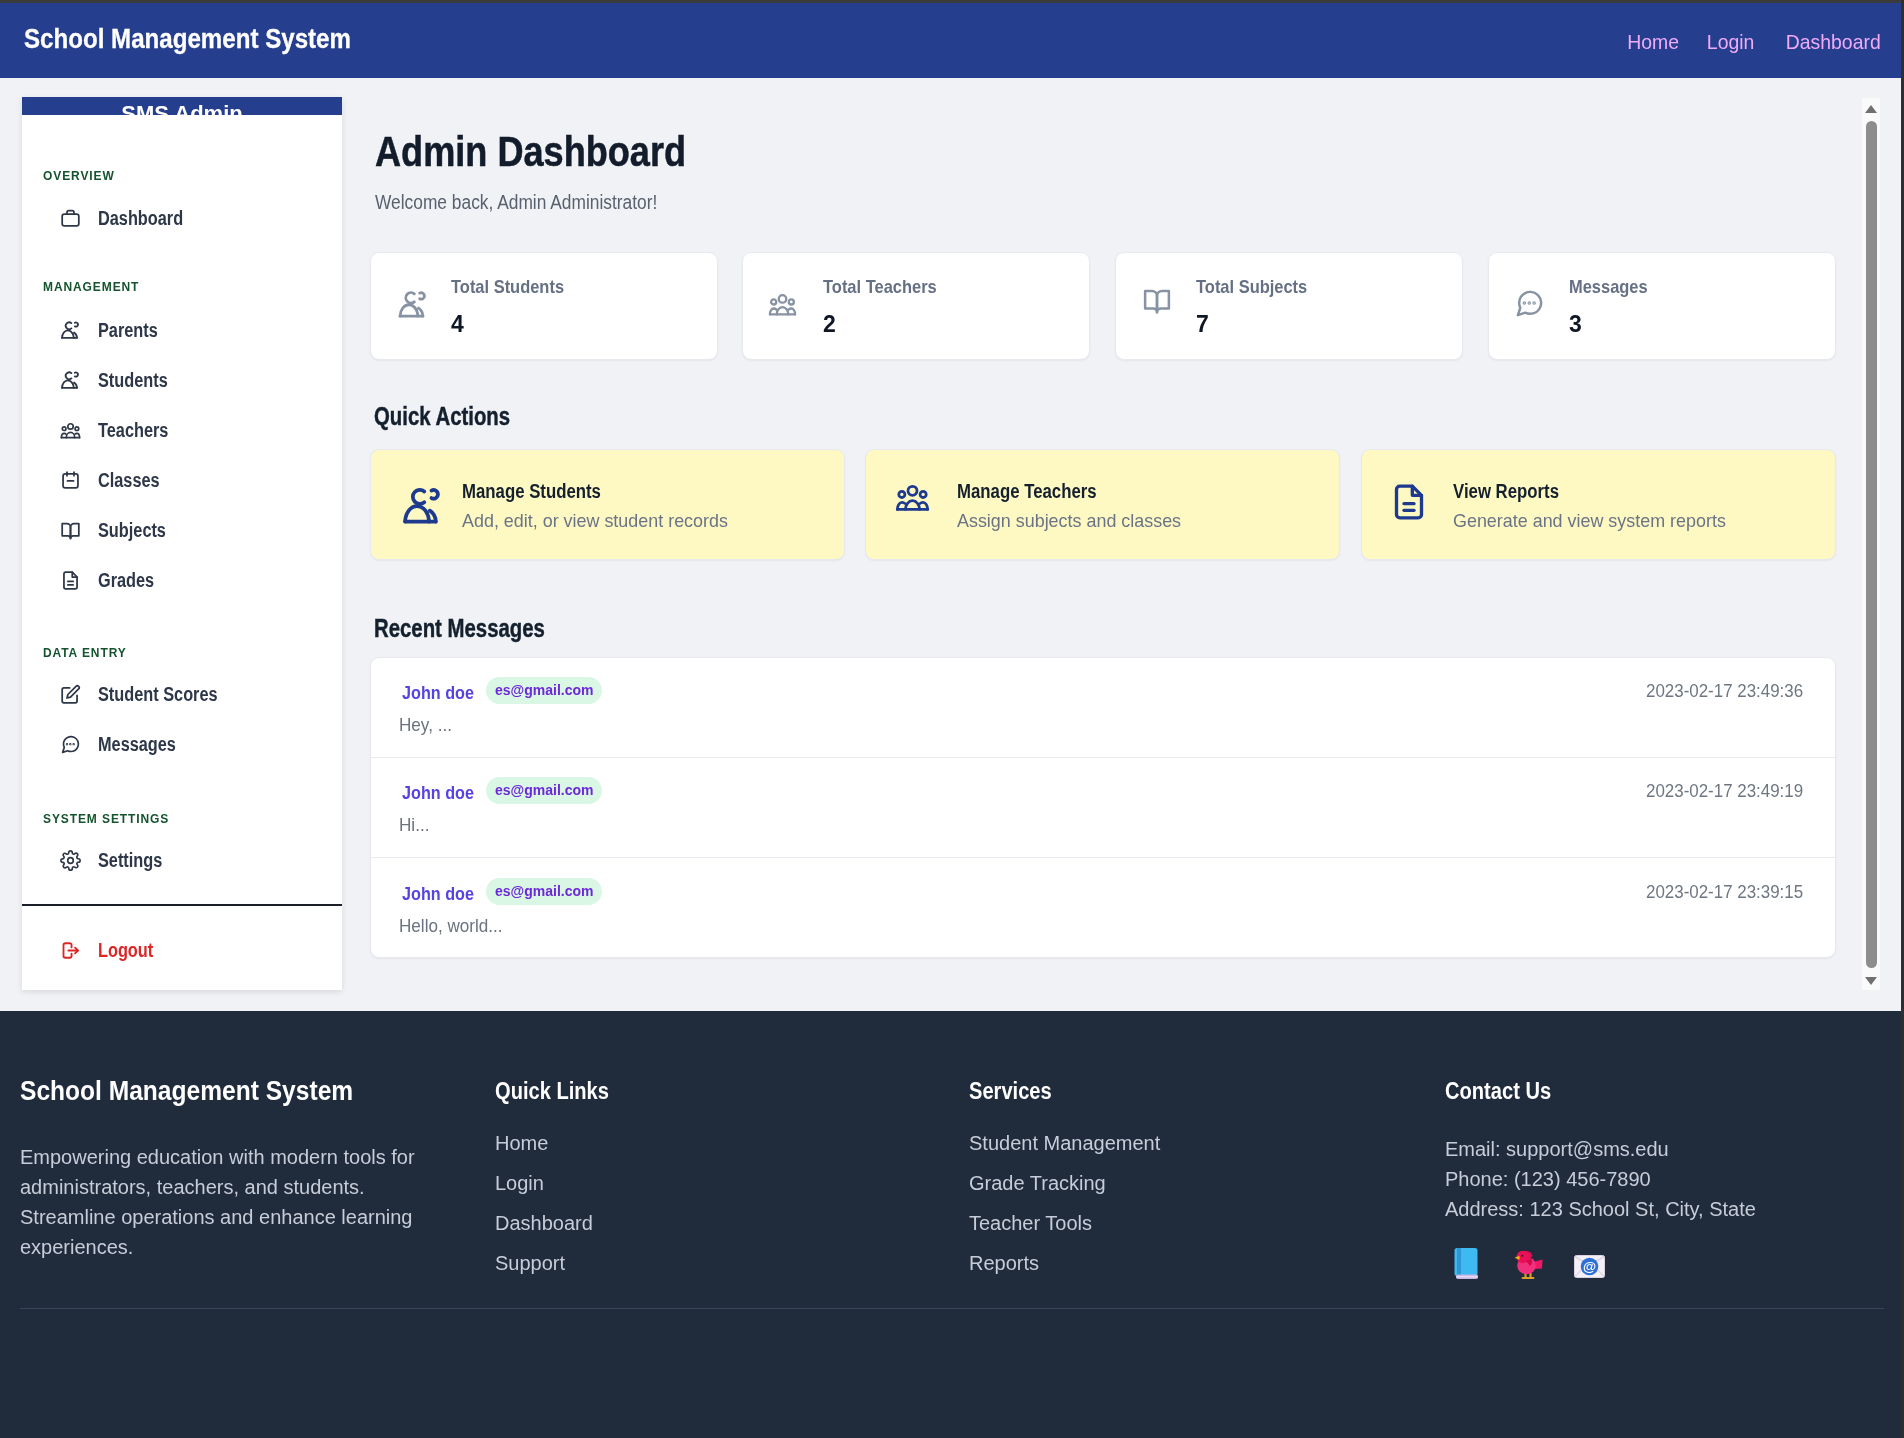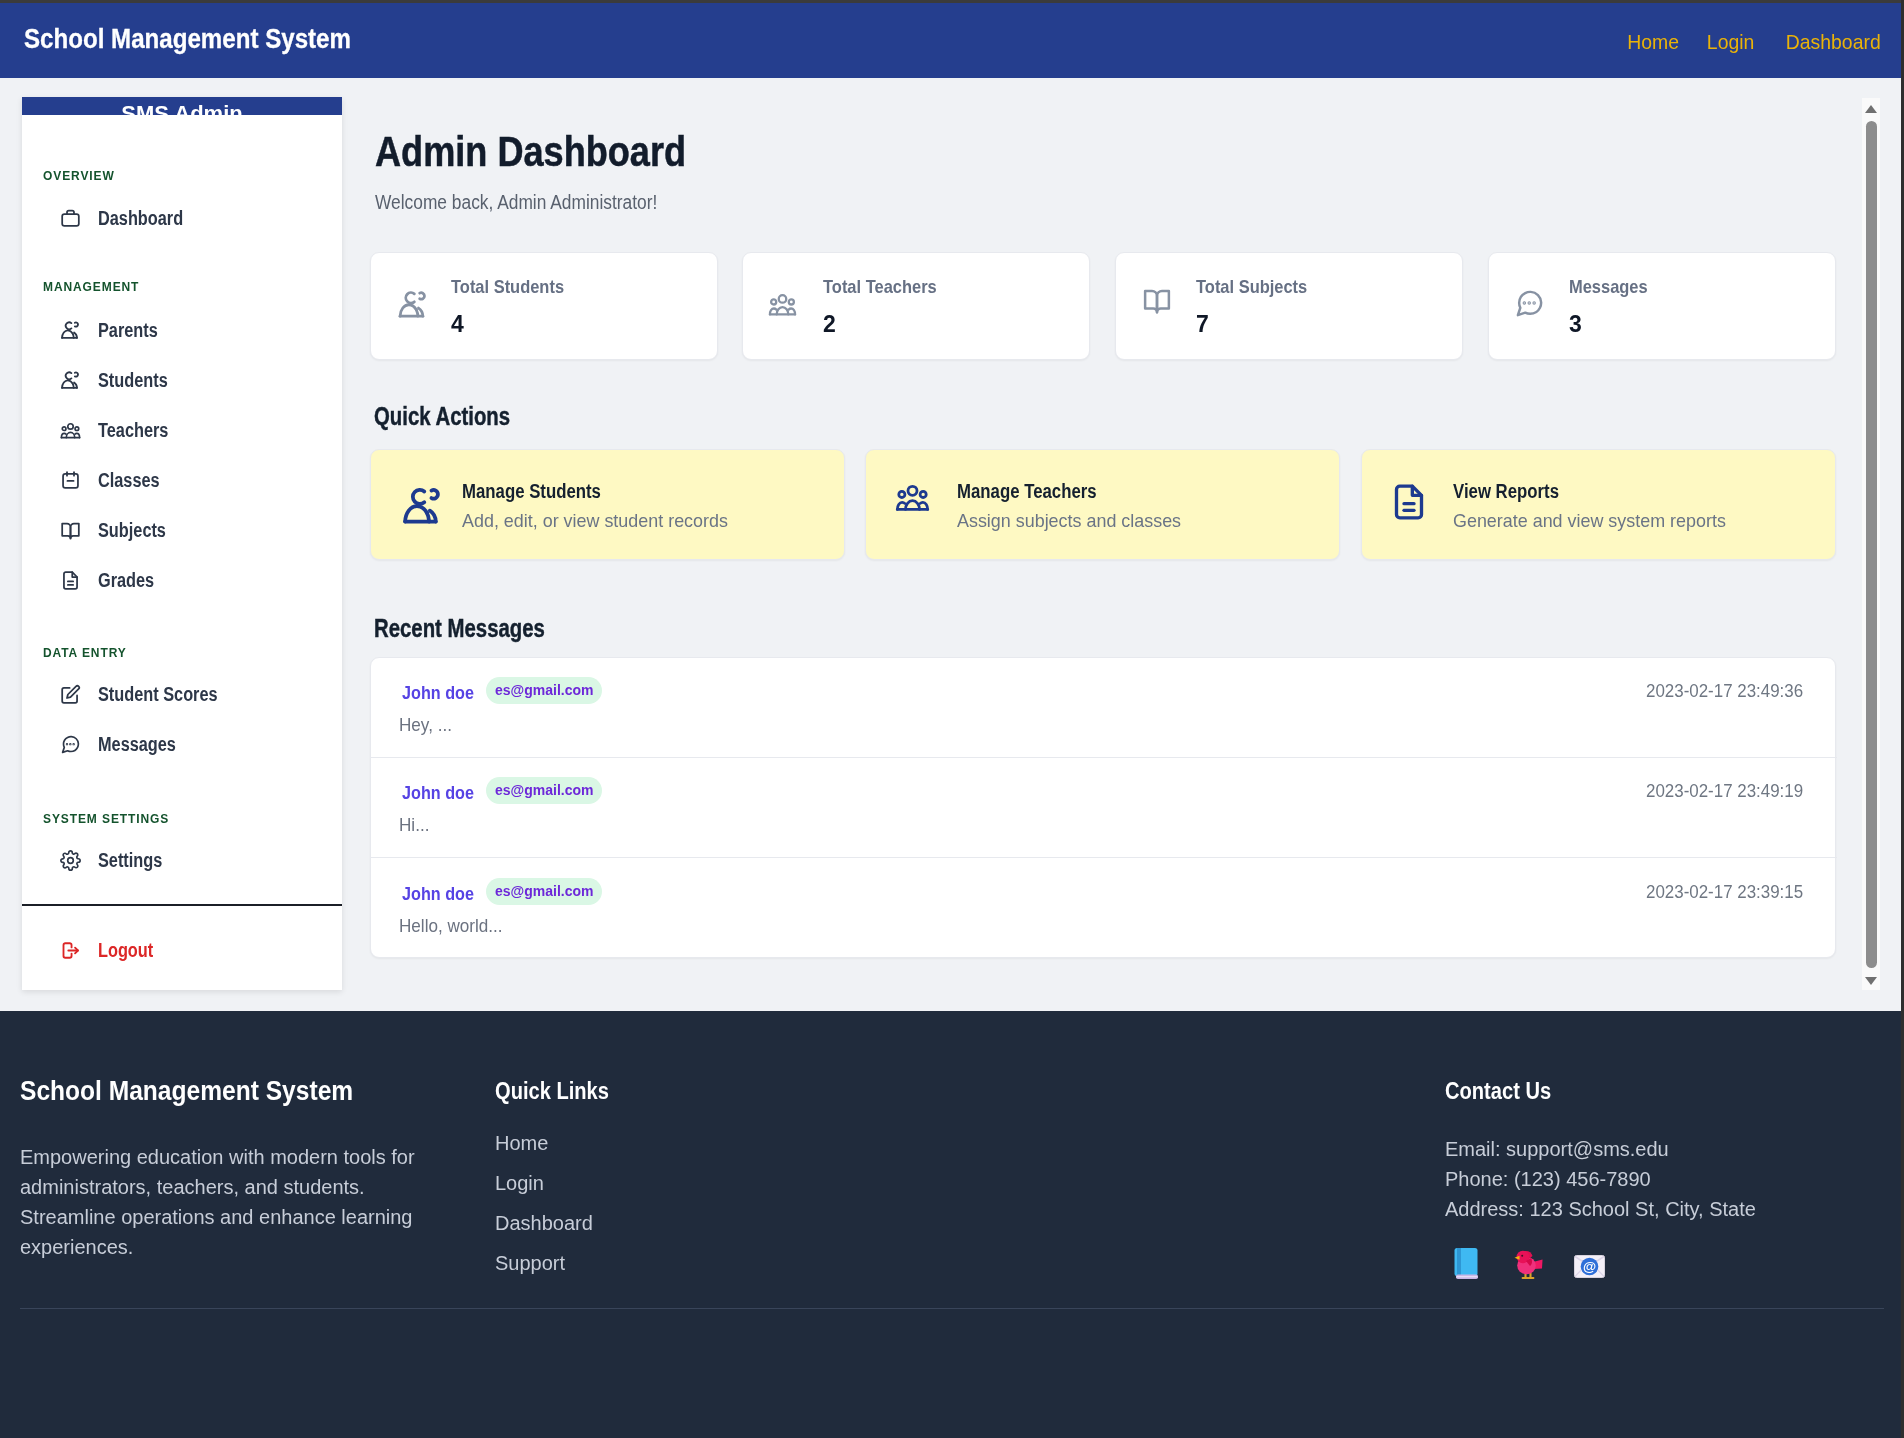--- a/index.html
+++ b/index.html
@@ -3,21 +3,21 @@
 <meta charset="utf-8">
 <title>School Management System</title>
 <style>
 * { margin:0; padding:0; box-sizing:border-box; }
 html,body { width:1904px; height:1438px; overflow:hidden; }
 body { font-family:"Liberation Sans", sans-serif; background:#f0f2f5; position:relative; }
 .topstrip { position:absolute; left:0; top:0; width:1904px; height:3px; background:#3b3b3b; }
 .rightstrip { position:absolute; right:0; top:0; width:3px; height:1438px; background:#2e2e2e; z-index:60; }
 .navbar { position:absolute; left:0; top:3px; width:1904px; height:75px; background:#253e8e; z-index:5; }
 .brand { position:absolute; left:24px; top:21px; font-size:27px; font-weight:bold; color:#ffffff; transform:scaleX(0.893); transform-origin:0 50%; -webkit-text-stroke:0.3px #ffffff; }
-.navlinks { position:absolute; right:23px; top:27px; font-size:21px; color:#eab308; }
+.navlinks { position:absolute; right:23px; top:27px; font-size:21px; color:#f0abfc; }
 .navlinks span { margin-left:24px; display:inline-block; transform:scaleX(0.925); transform-origin:100% 50%; }
 
 .sidebar { position:absolute; left:22px; top:97px; width:320px; height:893px; background:#ffffff; box-shadow:0 2px 6px rgba(0,0,0,0.10); z-index:4; }
 .sbhead { position:absolute; left:0; top:0; width:320px; height:18px; background:#253e8e; color:#fff; font-size:22px; font-weight:bold; text-align:center; line-height:33px; }
 .sblabel { position:absolute; left:21px; font-size:12px; font-weight:bold; letter-spacing:0.9px; color:#14532d; }
 .sbitem { position:absolute; left:38px; height:26px; display:flex; align-items:center; color:#2d3748; font-size:20px; font-weight:bold; }
 .sbitem svg { width:21px; height:21px; margin-right:17px; flex:none; }
 .sbitem .txt { color:#2d3748; transform:scaleX(0.815); transform-origin:0 50%; white-space:nowrap; }
 .sbdivider { position:absolute; left:0px; top:807px; width:320px; height:2px; background:#1b1f27; }
 .logout { position:absolute; left:38px; top:840px; height:26px; display:flex; align-items:center; color:#dc2626; font-size:20px; font-weight:bold; }
@@ -283,20 +283,27 @@
   <div class="fcol" style="left:20px; top:65px; width:440px;">
     <div class="ftitle">School Management System</div>
     <div class="fpara" style="margin-top:35px;">Empowering education with modern tools for administrators, teachers, and students. Streamline operations and enhance learning experiences.</div>
   </div>
   <div class="fcol" style="left:495px; top:67px;">
     <div class="fhead">Quick Links</div>
     <div class="flink" style="margin-top:27px;">Home</div>
     <div class="flink" style="margin-top:17px;">Login</div>
     <div class="flink" style="margin-top:17px;">Dashboard</div>
     <div class="flink" style="margin-top:17px;">Support</div>
+  </div>
+  <div class="fcol" style="left:969px; top:67px;">
+    <div class="fhead">Services</div>
+    <div class="flink" style="margin-top:27px;">Student Management</div>
+    <div class="flink" style="margin-top:17px;">Grade Tracking</div>
+    <div class="flink" style="margin-top:17px;">Teacher Tools</div>
+    <div class="flink" style="margin-top:17px;">Reports</div>
   </div>
   <div class="fcol" style="left:1445px; top:67px;">
     <div class="fhead">Contact Us</div>
     <div class="fpara" style="margin-top:29px;">Email: support@sms.edu<br>Phone: (123) 456-7890<br>Address: 123 School St, City, State</div>
     <div class="femoji" style="position:relative; margin-top:23px; margin-left:9px; align-items:flex-end;">
       <svg class="e1" width="24" height="33" viewBox="0 0 24 33">
           <rect x="0.5" y="1" width="23" height="28" rx="2.5" fill="#3fb9f2"></rect>
           <path d="M3 1h4v28H3z" fill="#2b90cf" opacity="0.85"></path>
           <rect x="2" y="27.5" width="22" height="4.5" rx="1.8" fill="#c9b7e6"></rect>
           <rect x="2.5" y="29" width="21" height="1.4" fill="#e6dcf5"></rect>

